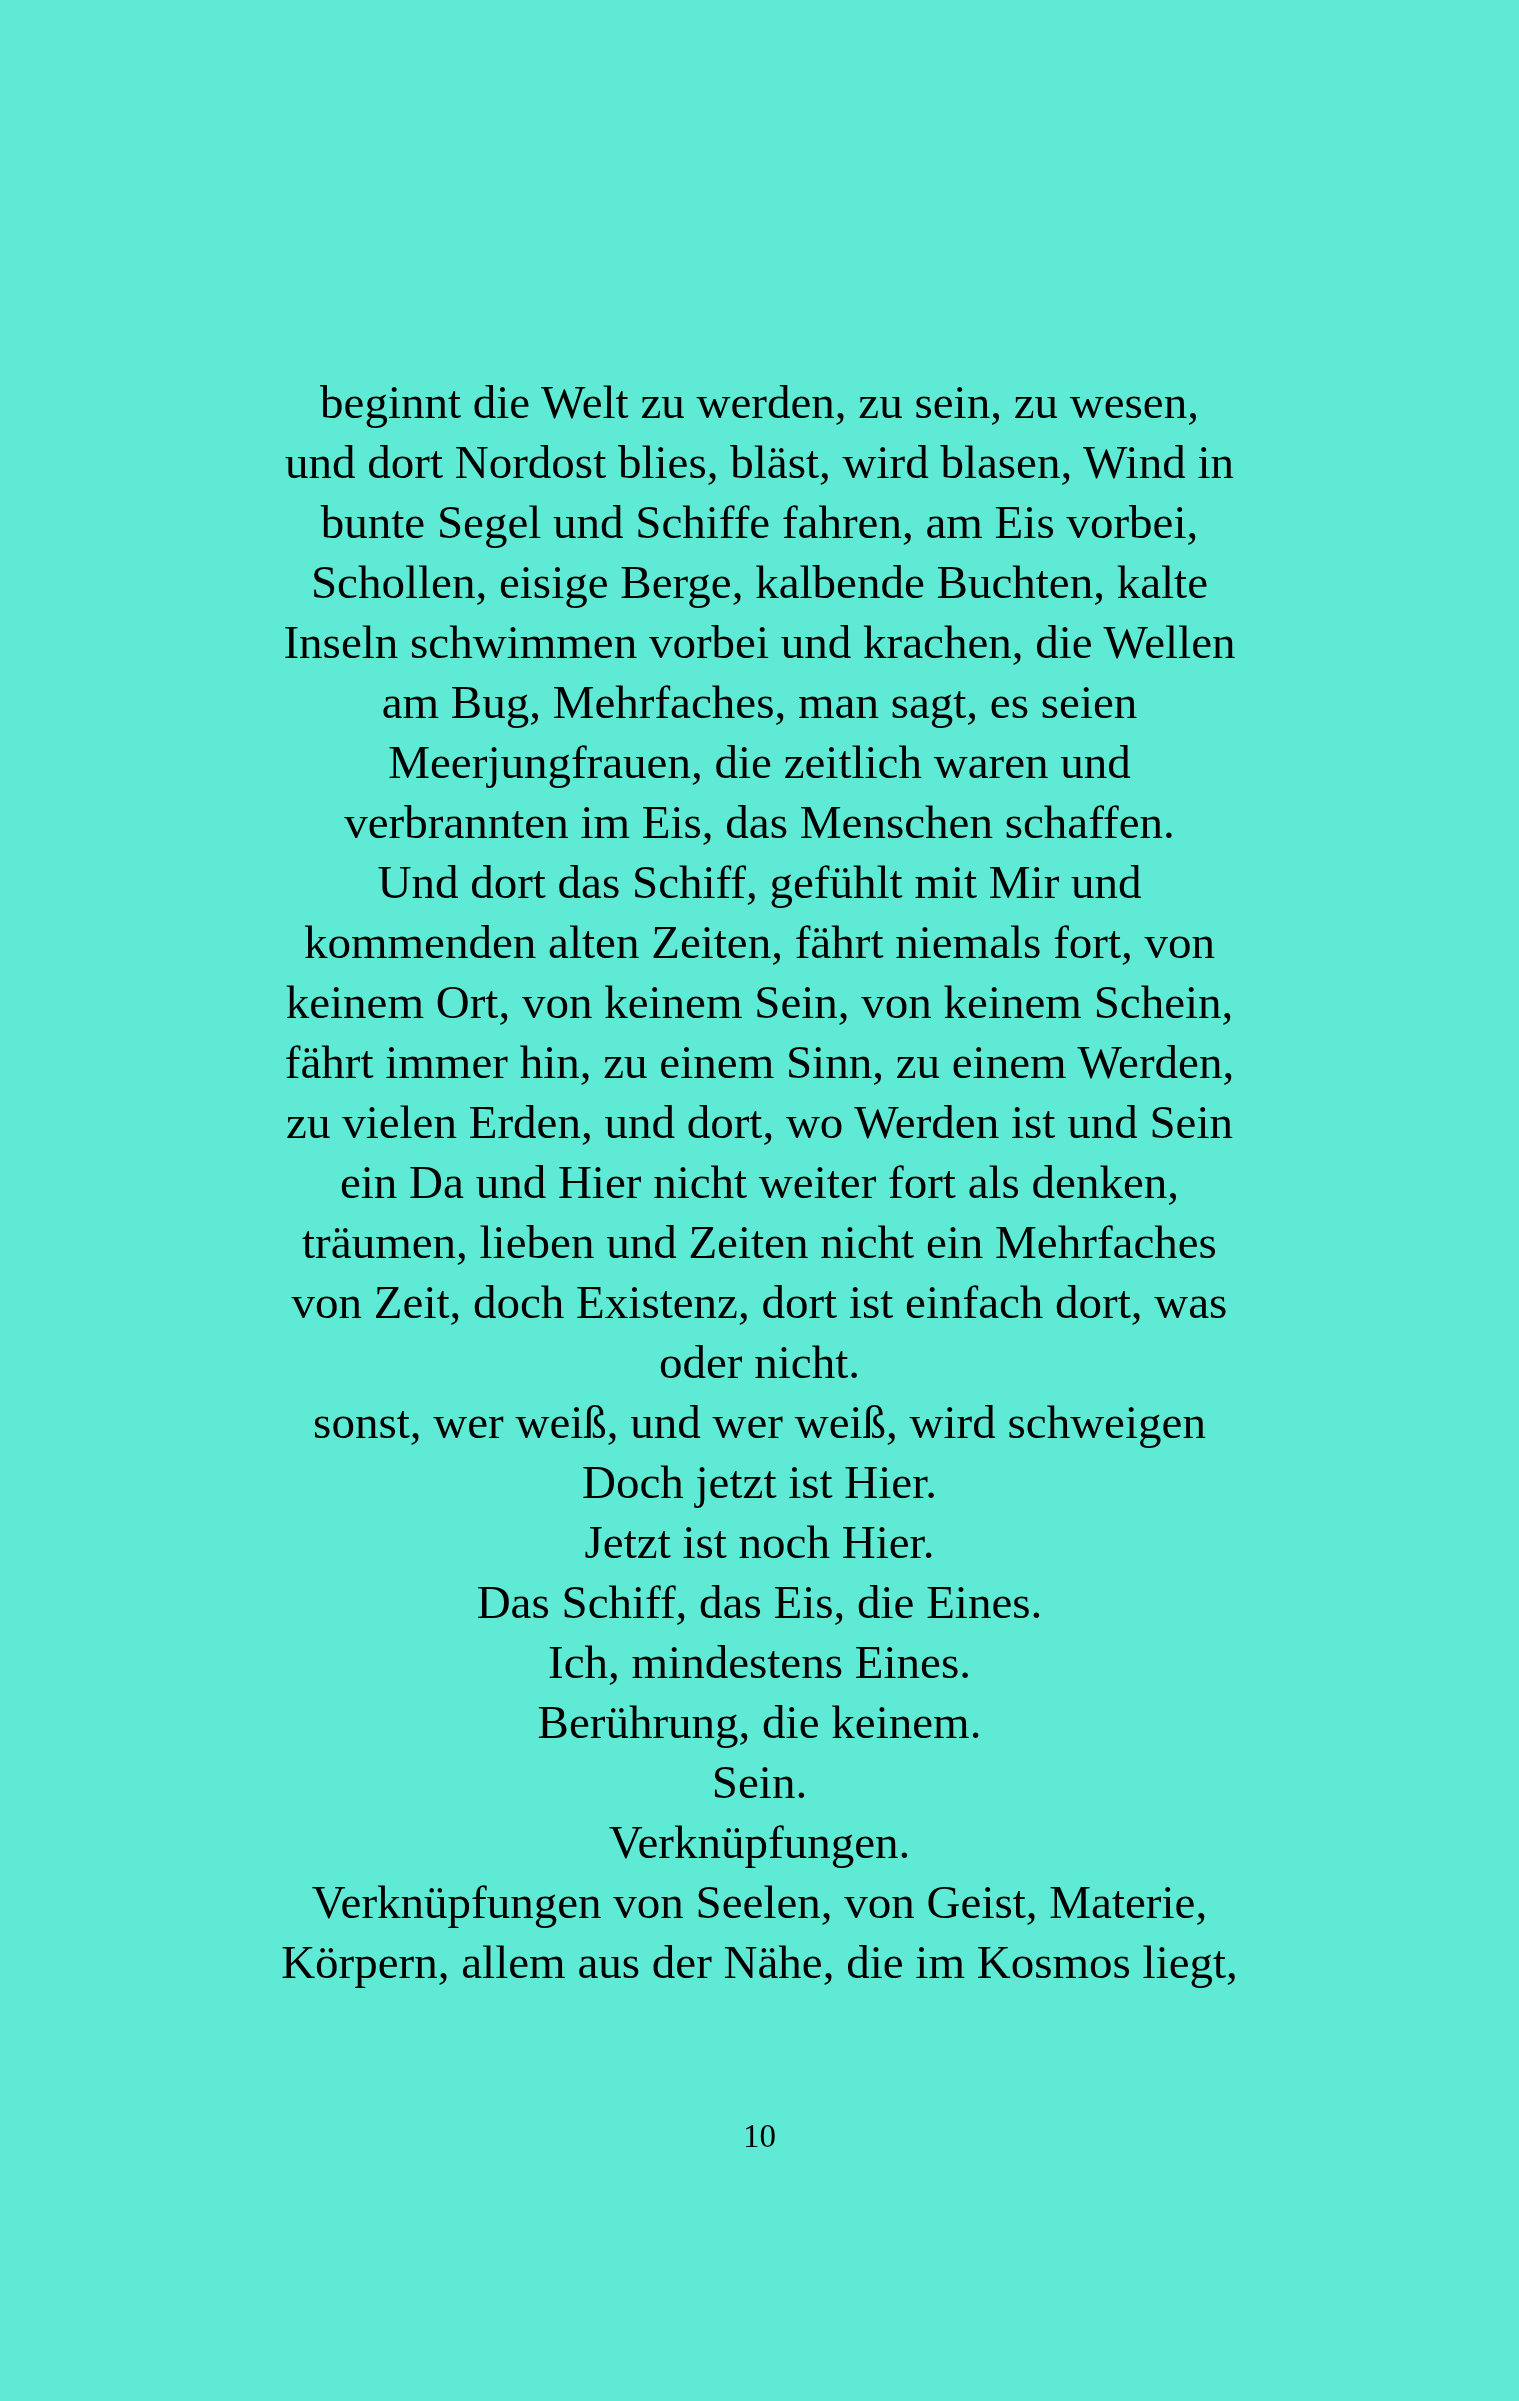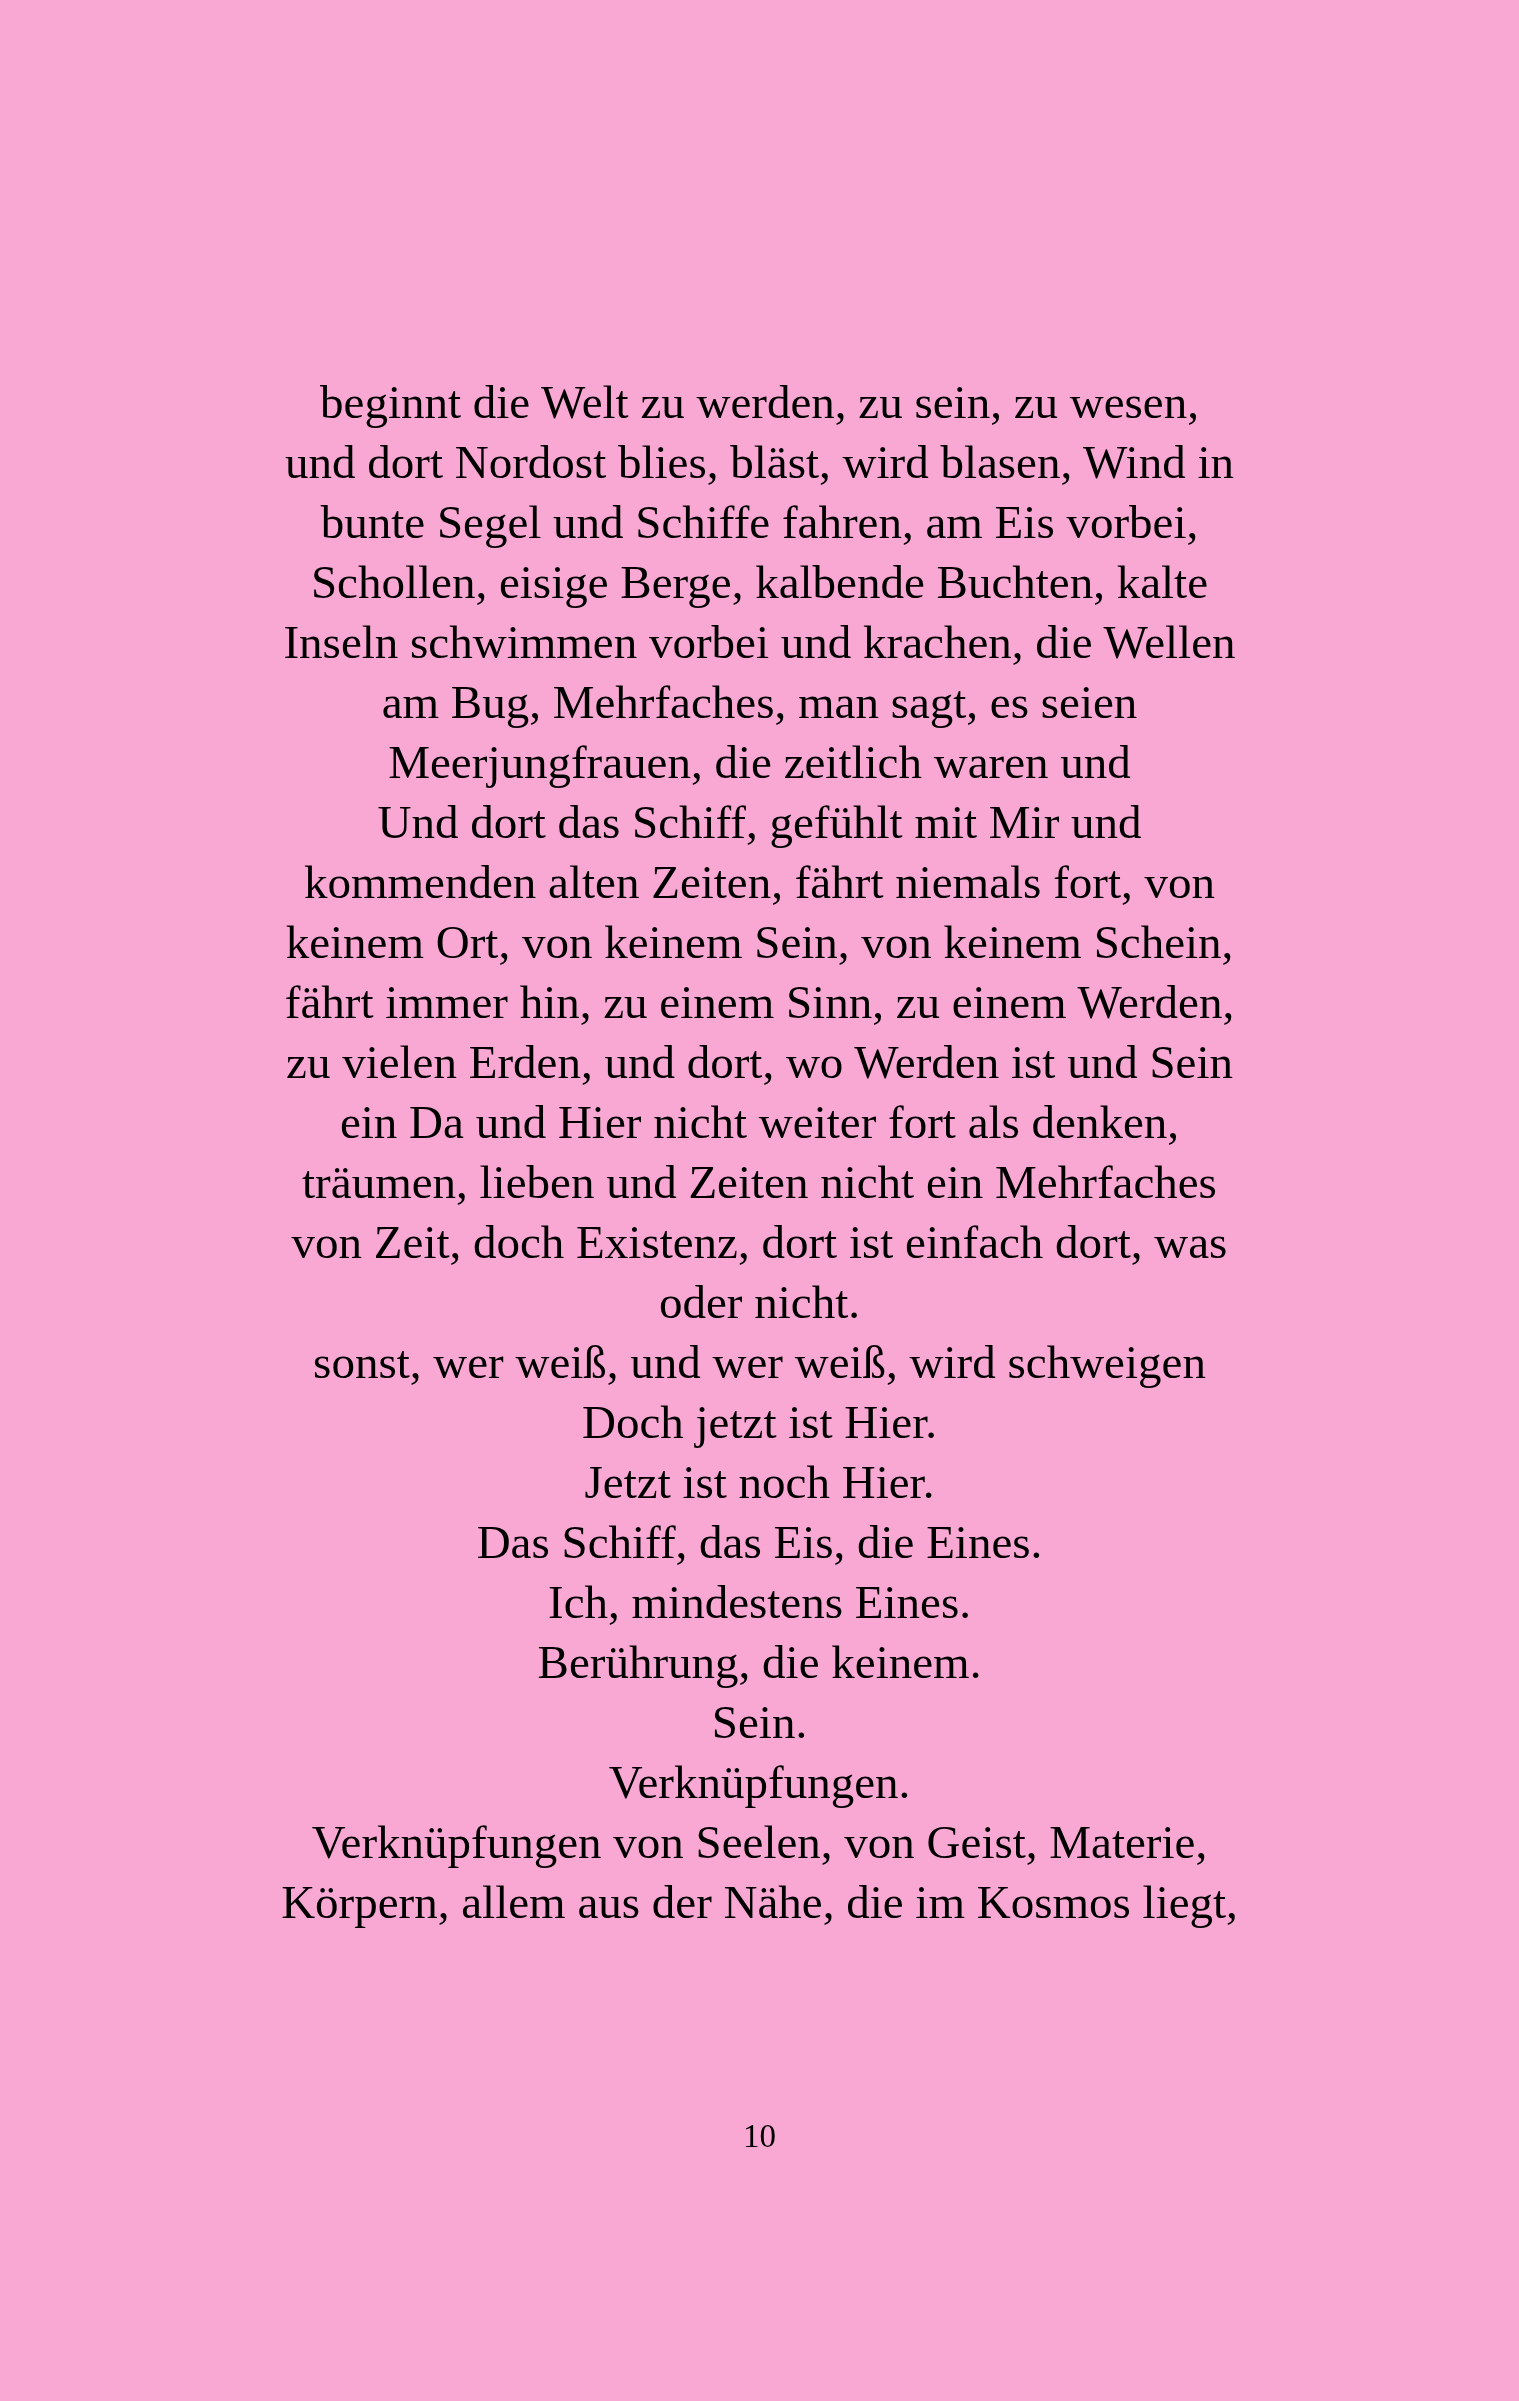--- a/index.html
+++ b/index.html
@@ -13,21 +13,21 @@
     position: relative;
     font-family: "Liberation Serif", "DejaVu Serif", serif;
     color: #000000;
   }
   .page {
     position: absolute;
     top: 0;
     left: 0;
     width: 1519px;
     height: 2401px;
-    background: #f9a8d4;
+    background: #5eead4;
     overflow: hidden;
   }
   .poem {
     position: absolute;
     top: 372px;
     left: 0;
     width: 1519px;
     text-align: center;
     font-size: 47px;
     line-height: 60px;
@@ -52,20 +52,21 @@
 
 <div class="page">
   <div class="poem" id="poem">
       <div class="poem-line">beginnt die Welt zu werden, zu sein, zu wesen,</div>
       <div class="poem-line">und dort Nordost blies, bläst, wird blasen, Wind in</div>
       <div class="poem-line">bunte Segel und Schiffe fahren, am Eis vorbei,</div>
       <div class="poem-line">Schollen, eisige Berge, kalbende Buchten, kalte</div>
       <div class="poem-line">Inseln schwimmen vorbei und krachen, die Wellen</div>
       <div class="poem-line">am Bug, Mehrfaches, man sagt, es seien</div>
       <div class="poem-line">Meerjungfrauen, die zeitlich waren und</div>
+      <div class="poem-line">verbrannten im Eis, das Menschen schaffen.</div>
       <div class="poem-line">Und dort das Schiff, gefühlt mit Mir und</div>
       <div class="poem-line">kommenden alten Zeiten, fährt niemals fort, von</div>
       <div class="poem-line">keinem Ort, von keinem Sein, von keinem Schein,</div>
       <div class="poem-line">fährt immer hin, zu einem Sinn, zu einem Werden,</div>
       <div class="poem-line">zu vielen Erden, und dort, wo Werden ist und Sein</div>
       <div class="poem-line">ein Da und Hier nicht weiter fort als denken,</div>
       <div class="poem-line">träumen, lieben und Zeiten nicht ein Mehrfaches</div>
       <div class="poem-line">von Zeit, doch Existenz, dort ist einfach dort, was</div>
       <div class="poem-line">oder nicht.</div>
       <div class="poem-line">sonst, wer weiß, und wer weiß, wird schweigen</div>

